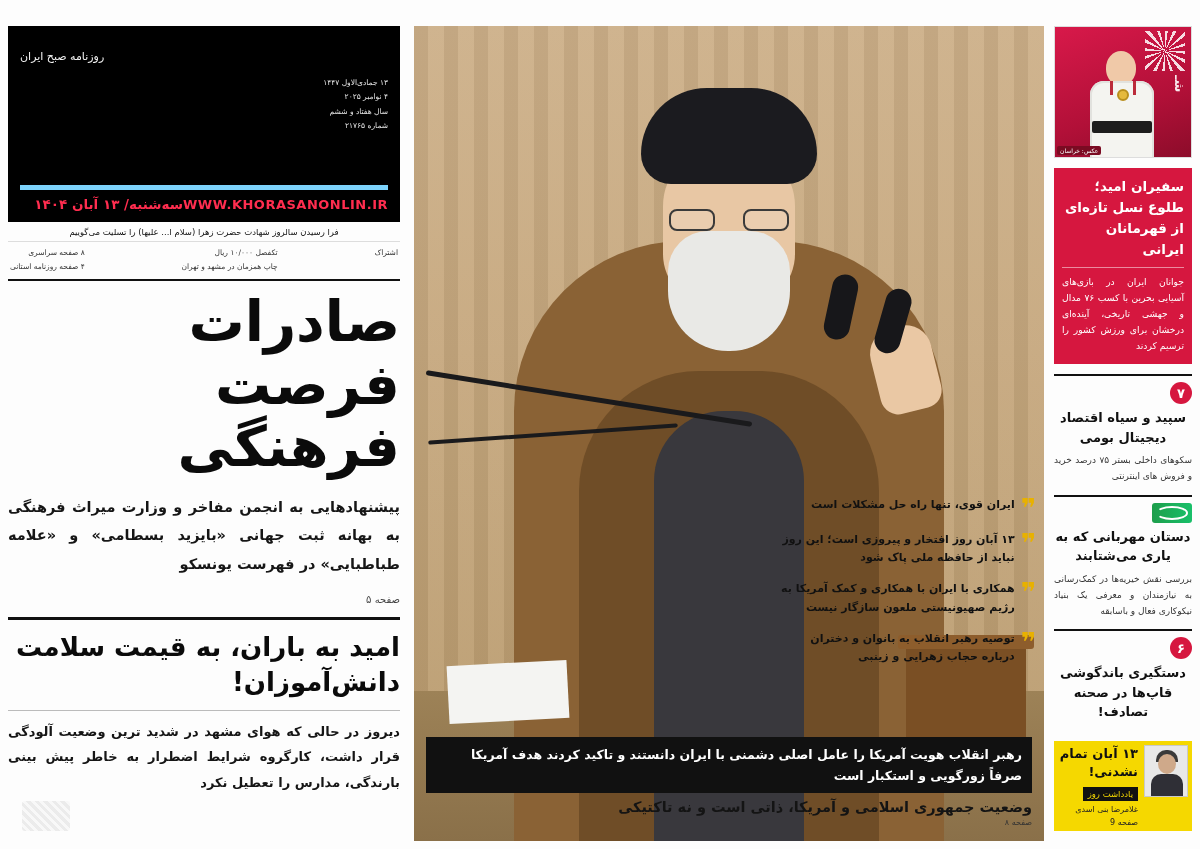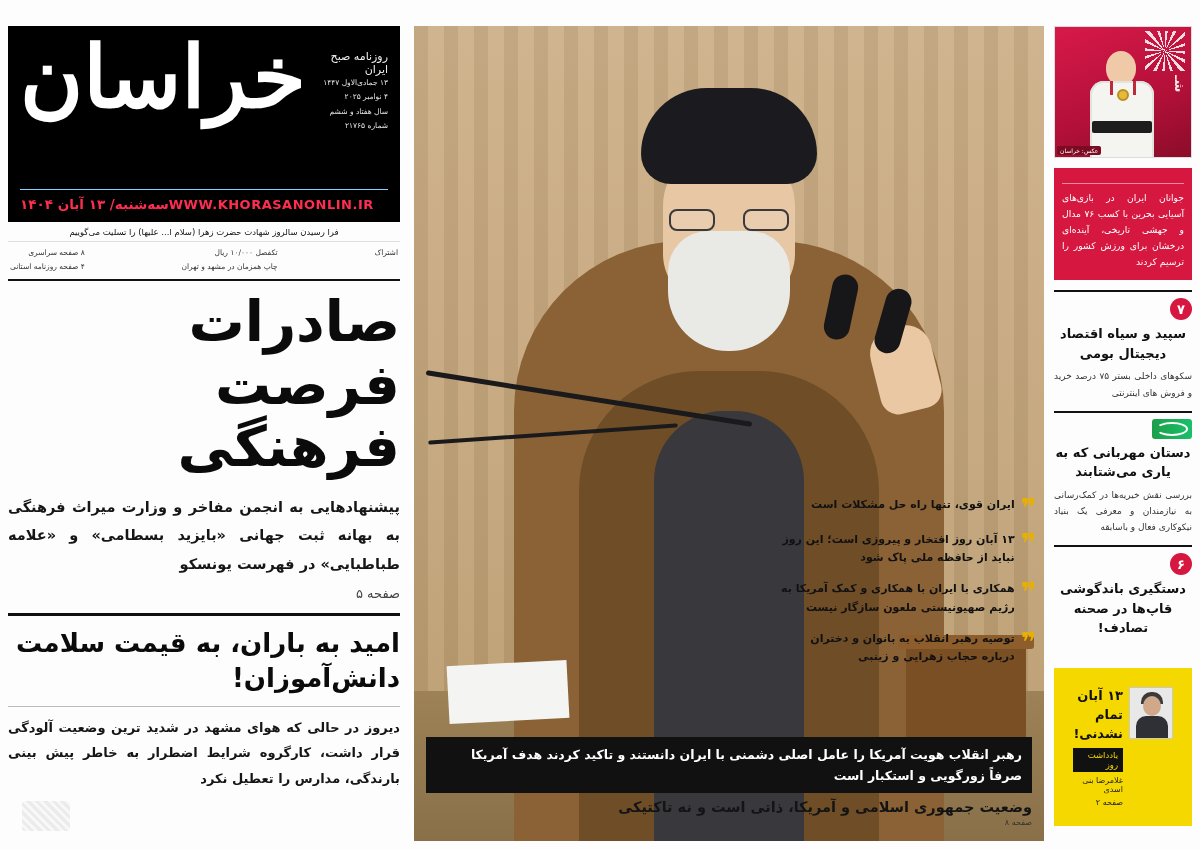--- a/index.html
+++ b/index.html
@@ -145,23 +145,23 @@
     position: relative;
   }
   .t-logo::after {
     content: ""; position: absolute; inset: 3px 4px;
     border: 2px solid #fff; border-radius: 50%;
     border-left-color: transparent;
   }
 
   .note-box {
     background: #f5d800;
-    padding: 19px;
+    padding: 4px;
     display: flex; gap: 6px; align-items: flex-start;
-    margin-top: 15px;
+    margin-top: 4px;
   }
   .note-box .avatar {
     width: 44px; height: 52px; background: #e8e8e8;
     border: 1px solid #c9c9c9; position: relative; flex: 0 0 auto;
   }
   .note-box .avatar .a-head {
     position: absolute; left: 13px; top: 8px; width: 18px; height: 20px;
     border-radius: 50%; background: #cfa98a;
   }
   .note-box .avatar .a-hair {
@@ -352,23 +352,23 @@
   }
   .masthead .brand-tag {
     font-size: 11px; margin-top: 14px; align-self: flex-start;
     writing-mode: horizontal-tb; opacity: .95;
   }
   .masthead .meta {
     position: absolute; right: 12px; top: 50px;
     font-size: 7.5px; line-height: 1.9; text-align: right; opacity: .9;
   }
   .masthead .bottombar {
-    display: flex; align-items: center; justify-content: flex-start;
+    display: flex; align-items: center; justify-content: flex-end;
     flex-direction: row-reverse;
-    border-top: 1px solid #7dd3fc; padding-top: 6px;
+    border-top: 5px solid #7dd3fc; padding-top: 6px;
   }
   .masthead .date-red {
     color: #ff2d4f; font-size: 13.5px; font-weight: bold;
   }
   .masthead .site {
     color: #ff2d4f; font-size: 13px; font-weight: bold; letter-spacing: .5px;
   }
   .cond-line {
     font-size: 8.5px; color: #111; text-align: center;
     padding: 5px 0 4px; border-bottom: 1px solid #ddd;
@@ -385,21 +385,21 @@
   }
   .lead h1 {
     font-size: 56px; line-height: 1.12; font-weight: bold; color: #0b0b0b;
   }
   .lead h1 .ln { display: block; }
   .lead .deck {
     margin-top: 14px;
     font-size: 14.5px; line-height: 1.95; font-weight: bold; color: #161616;
     text-align: justify;
   }
-  .lead .pg { margin-top: 8px; font-size: 13px; color: #444; }
+  .lead .pg { margin-top: 16px; font-size: 10px; color: #444; }
 
   .divider { height: 3px; background: #111; margin: 12px 0 10px; }
 
   .second h2 {
     font-size: 26px; line-height: 1.35; font-weight: bold; color: #0b0b0b;
     text-align: right;
   }
   .second .rule2 { height: 1px; background: #bbb; margin: 10px 0 8px; }
   .second p {
     font-size: 13px; line-height: 1.95; color: #161616; text-align: justify;
@@ -416,21 +416,20 @@
 </head>
 <body>
 
 <div class="page">
 
   <div class="left">
     <div class="left-inner">
 
       <div class="masthead">
         <div class="brand">
-          <div class="brand-name">خراسان</div>
           <div class="brand-tag">روزنامه صبح ایران</div>
         </div>
         <div class="meta" style="white-space:pre-line;">۱۳ جمادی‌الاول ۱۴۴۷
 ۴ نوامبر ۲۰۲۵
 سال هفتاد و ششم
 شماره ۲۱۷۶۵</div>
         <div class="bottombar">
           <div class="date-red">سه‌شنبه/ ۱۳ آبان ۱۴۰۴</div>
           <div class="site">WWW.KHORASANONLIN.IR</div>
         </div>
@@ -529,20 +528,21 @@
         <div class="body"></div>
         <div class="ribbon"></div>
         <div class="medal"></div>
         <div class="belt"></div>
       </div>
       <div class="side-text">شـ</div>
       <div class="corner-label">عکس: خراسان</div>
     </div>
 
     <div class="red-block">
+      <h3>سفیران امید؛ طلوع نسل تازه‌ای از قهرمانان ایرانی</h3>
       <div class="rule"></div>
       <p>جوانان ایران در بازی‌های آسیایی بحرین با کسب ۷۶ مدال و جهشی تاریخی، آینده‌ای درخشان برای ورزش کشور را ترسیم کردند</p>
     </div>
 
     <div class="teaser">
       <div class="t-top">
         <span class="pagenum">۷</span>
       </div>
       <h4>سپید و سیاه اقتصاد دیجیتال بومی</h4>
       <p>سکوهای داخلی بستر ۷۵ درصد خرید و فروش های اینترنتی</p>
@@ -566,18 +566,18 @@
     <div class="note-box">
       <div class="avatar">
         <div class="a-hair"></div>
         <div class="a-head"></div>
         <div class="a-body"></div>
       </div>
       <div class="n-text">
         <h4>۱۳ آبان تمام نشدنی!</h4>
         <span class="n-badge">یادداشت روز</span>
         <div class="n-by">غلامرضا بنی اسدی</div>
-        <div class="n-by">صفحه ۲</div>
+        <div class="n-by">صفحه 9</div>
       </div>
     </div>
 
   </div>
 </div>
 
 </body></html>

